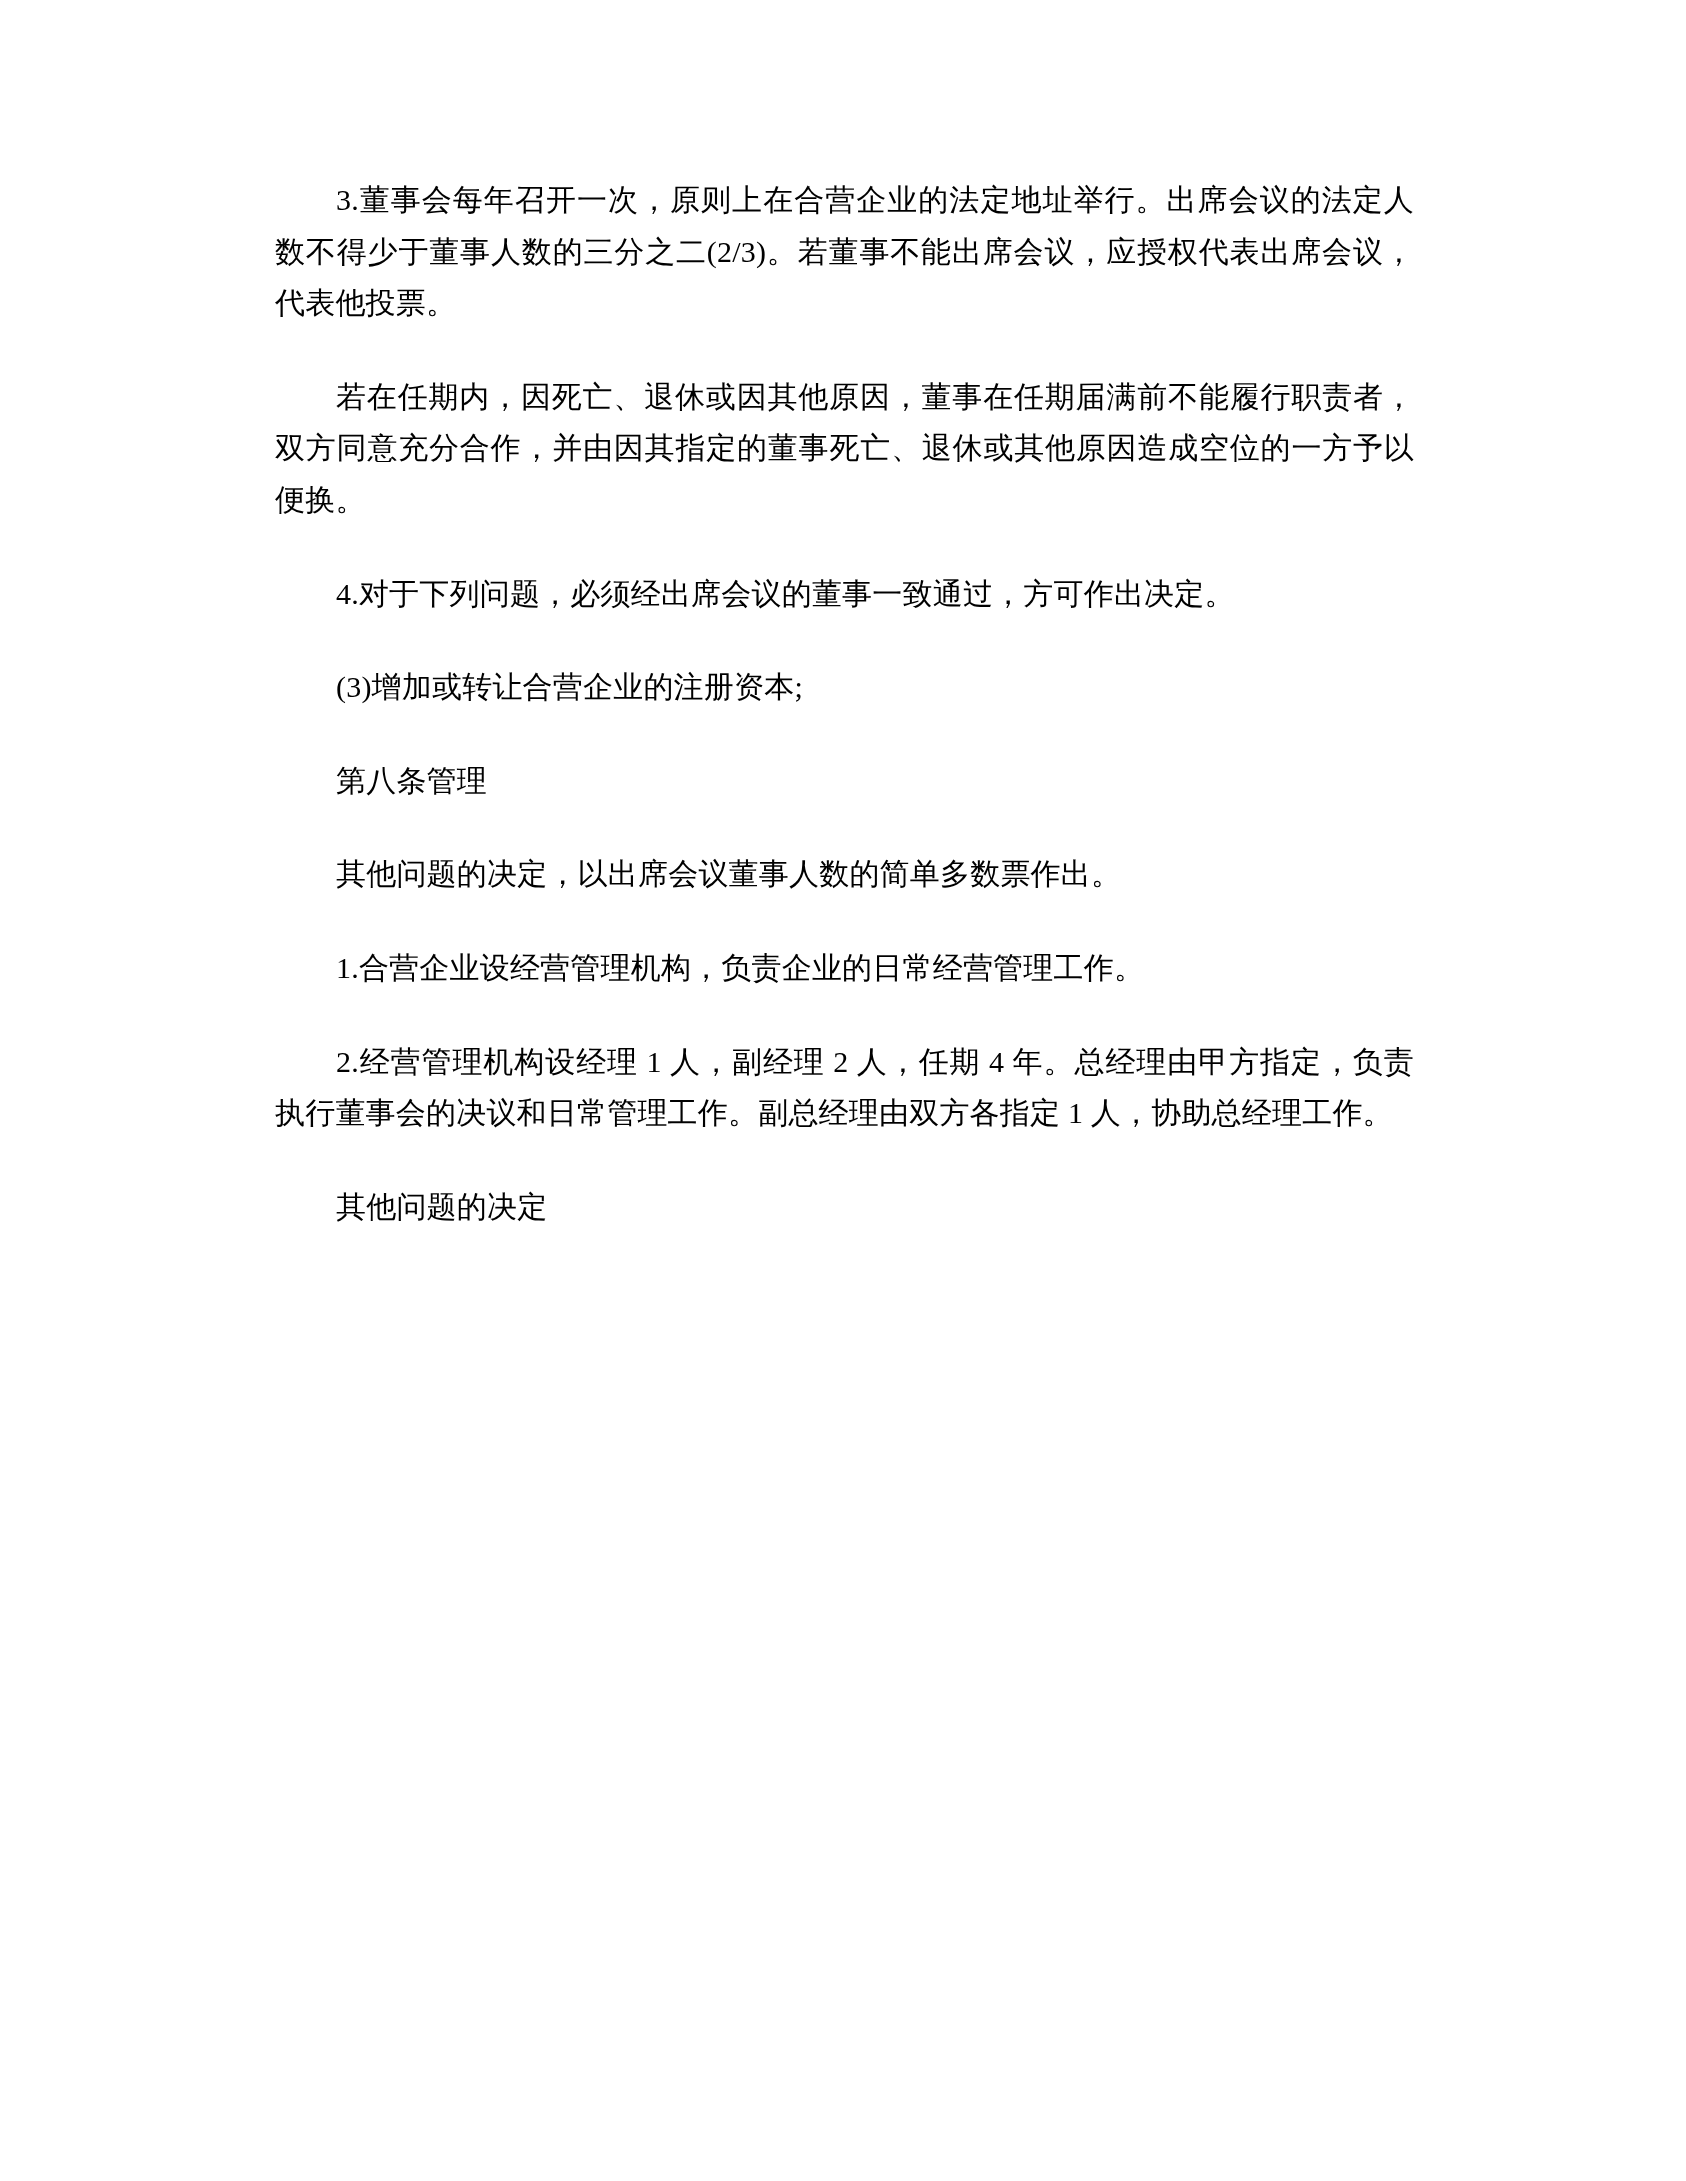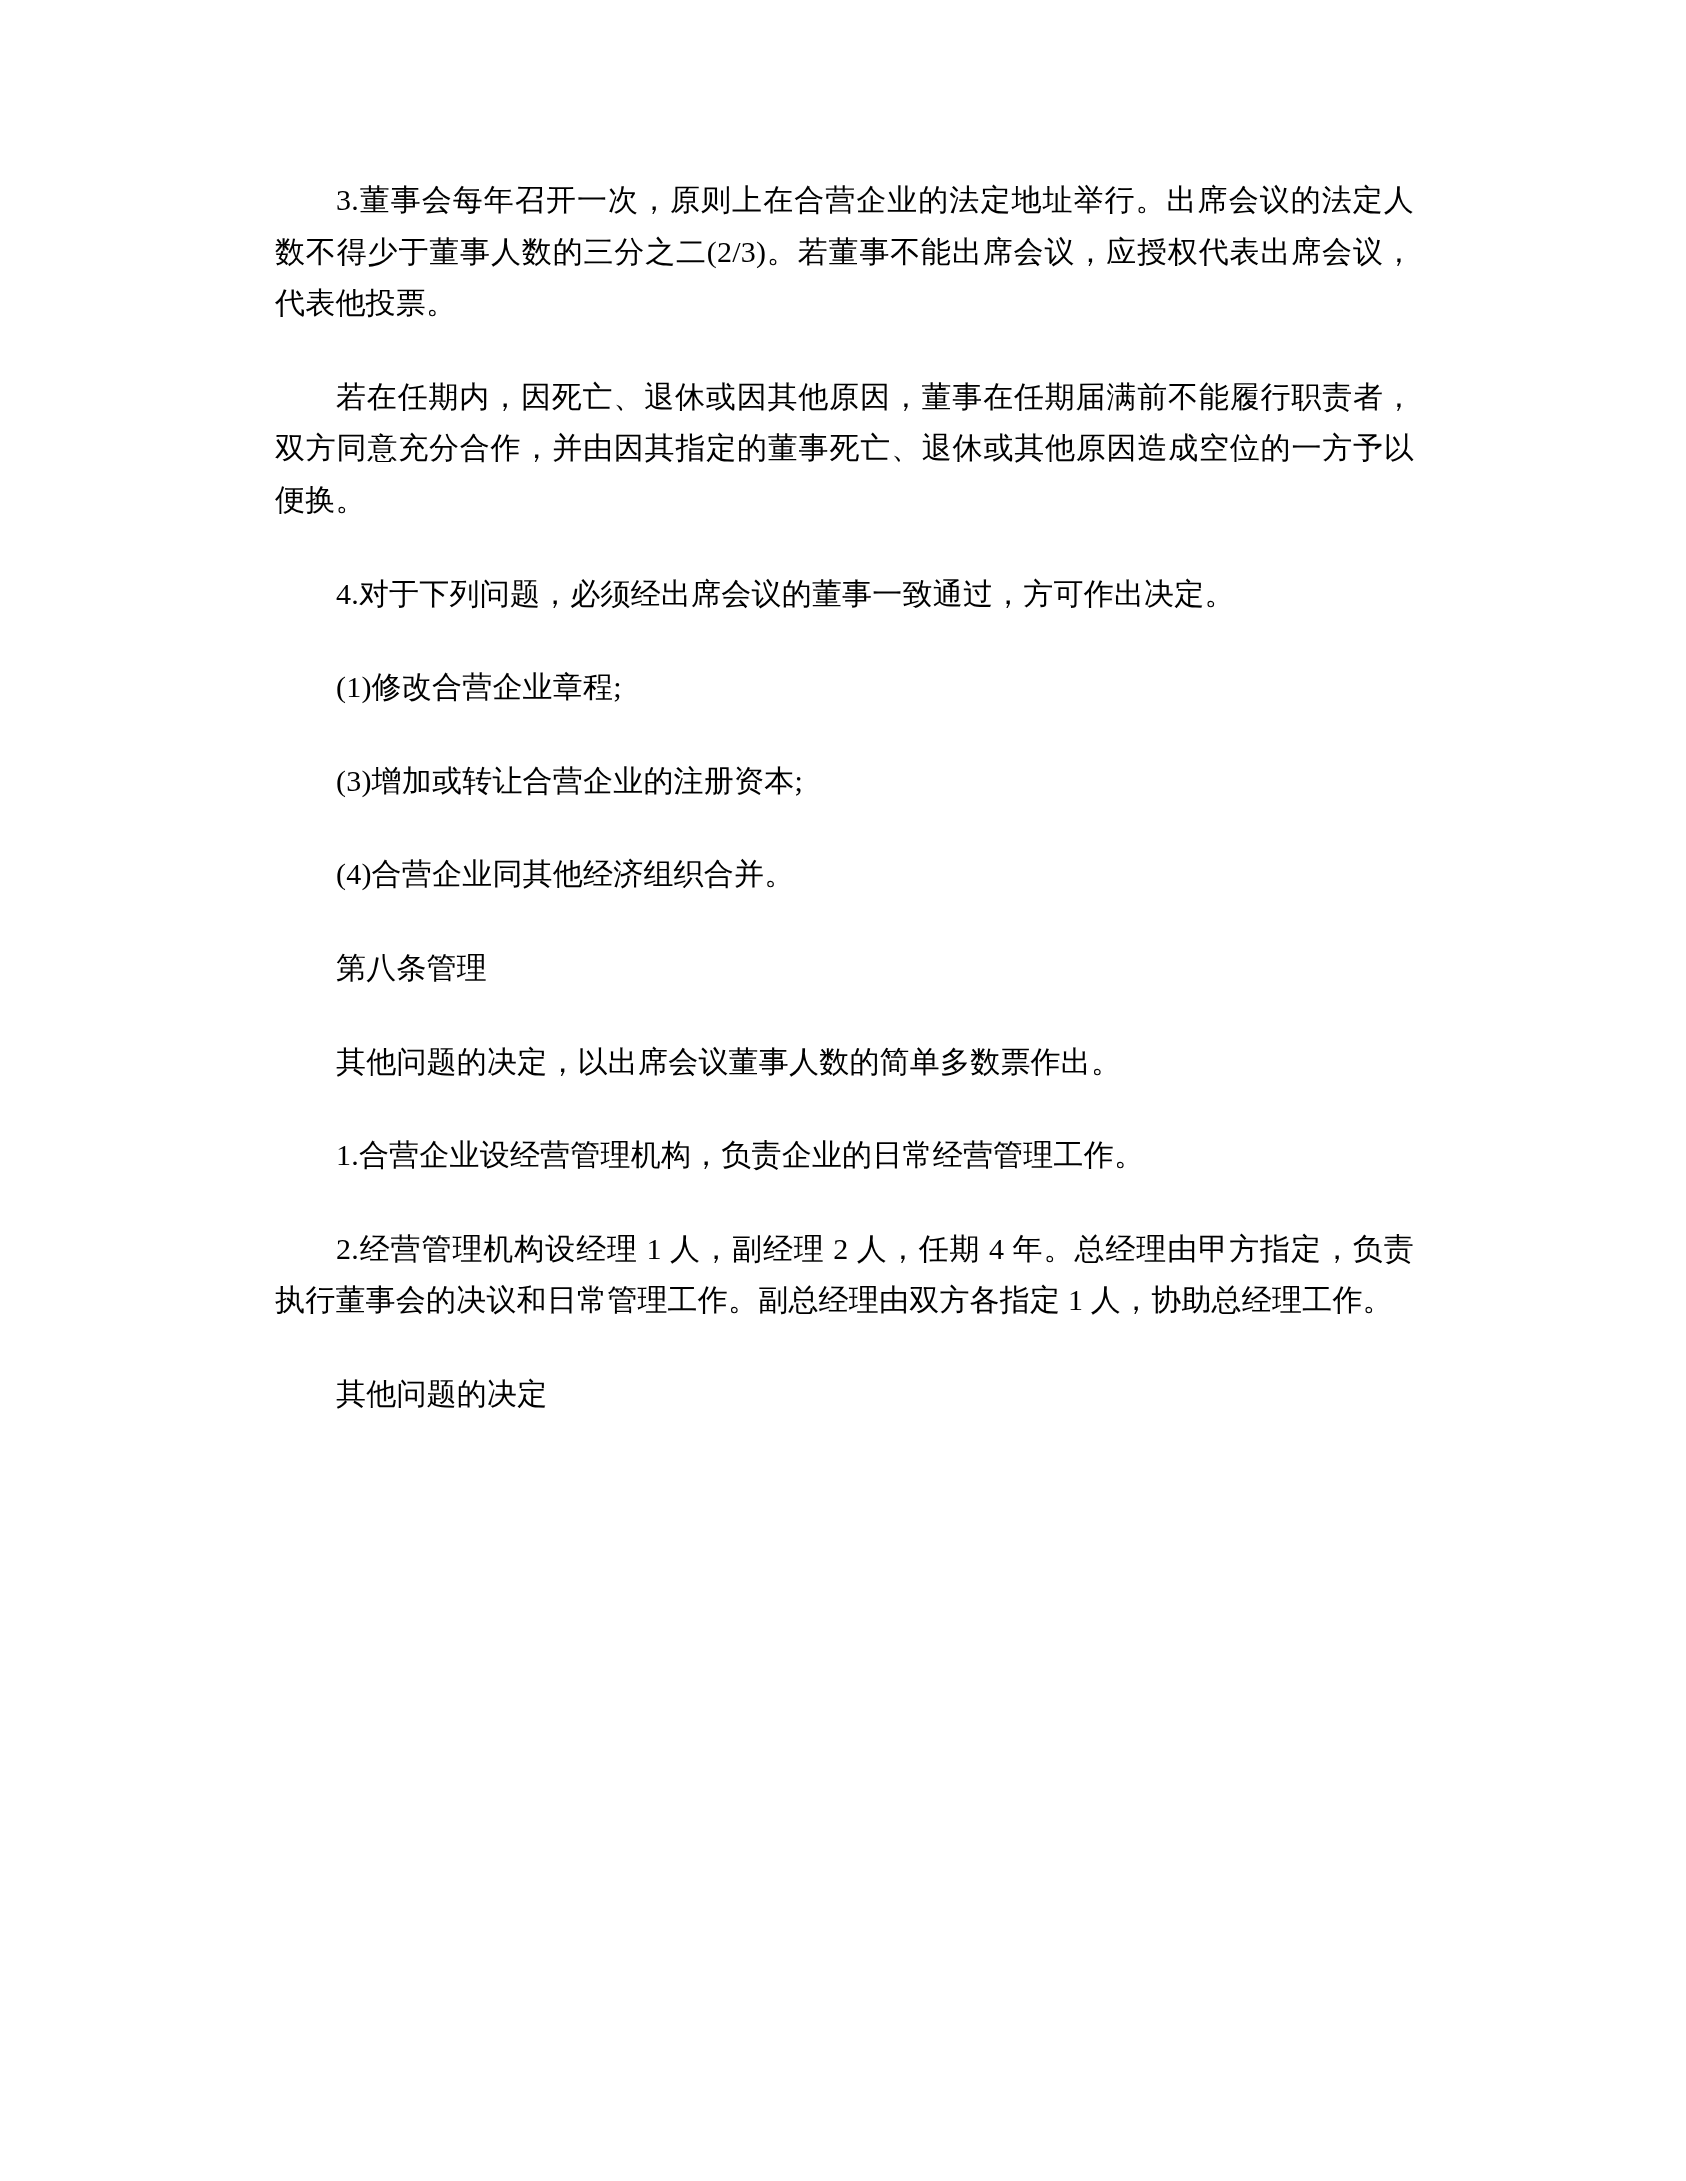--- a/index.html
+++ b/index.html
@@ -40,23 +40,21 @@
   }
 </style>
 </head>
 <body>
 
 <div class="page">
   <div class="doc-body">
     <p class="para indent">3.董事会每年召开一次，原则上在合营企业的法定地址举行。出席会议的法定人数不得少于董事人数的三分之二(2/3)。若董事不能出席会议，应授权代表出席会议，代表他投票。</p>
     <p class="para indent">若在任期内，因死亡、退休或因其他原因，董事在任期届满前不能履行职责者，双方同意充分合作，并由因其指定的董事死亡、退休或其他原因造成空位的一方予以便换。</p>
     <p class="para indent">4.对于下列问题，必须经出席会议的董事一致通过，方可作出决定。</p>
-    <p class="para indent">(1)修改合营企业章程;</p>
     <p class="para indent">(3)增加或转让合营企业的注册资本;</p>
-    <p class="para indent">(4)合营企业同其他经济组织合并。</p>
     <p class="para indent">第八条管理</p>
     <p class="para indent">其他问题的决定，以出席会议董事人数的简单多数票作出。</p>
     <p class="para indent">1.合营企业设经营管理机构，负责企业的日常经营管理工作。</p>
     <p class="para indent">2.经营管理机构设经理 1 人，副经理 2 人，任期 4 年。总经理由甲方指定，负责执行董事会的决议和日常管理工作。副总经理由双方各指定 1 人，协助总经理工作。</p>
     <p class="para indent last">其他问题的决定</p>
   </div>
 </div>
 
 
 </body></html>

